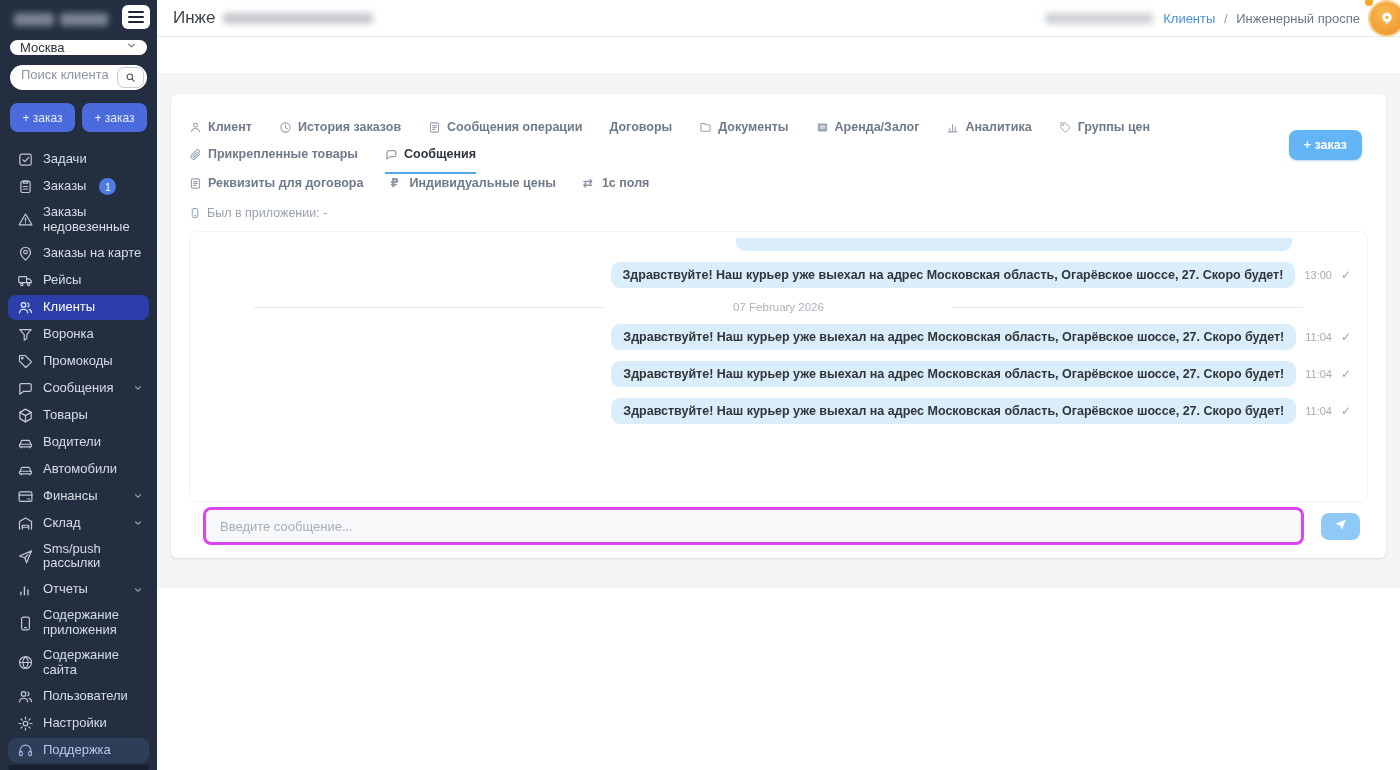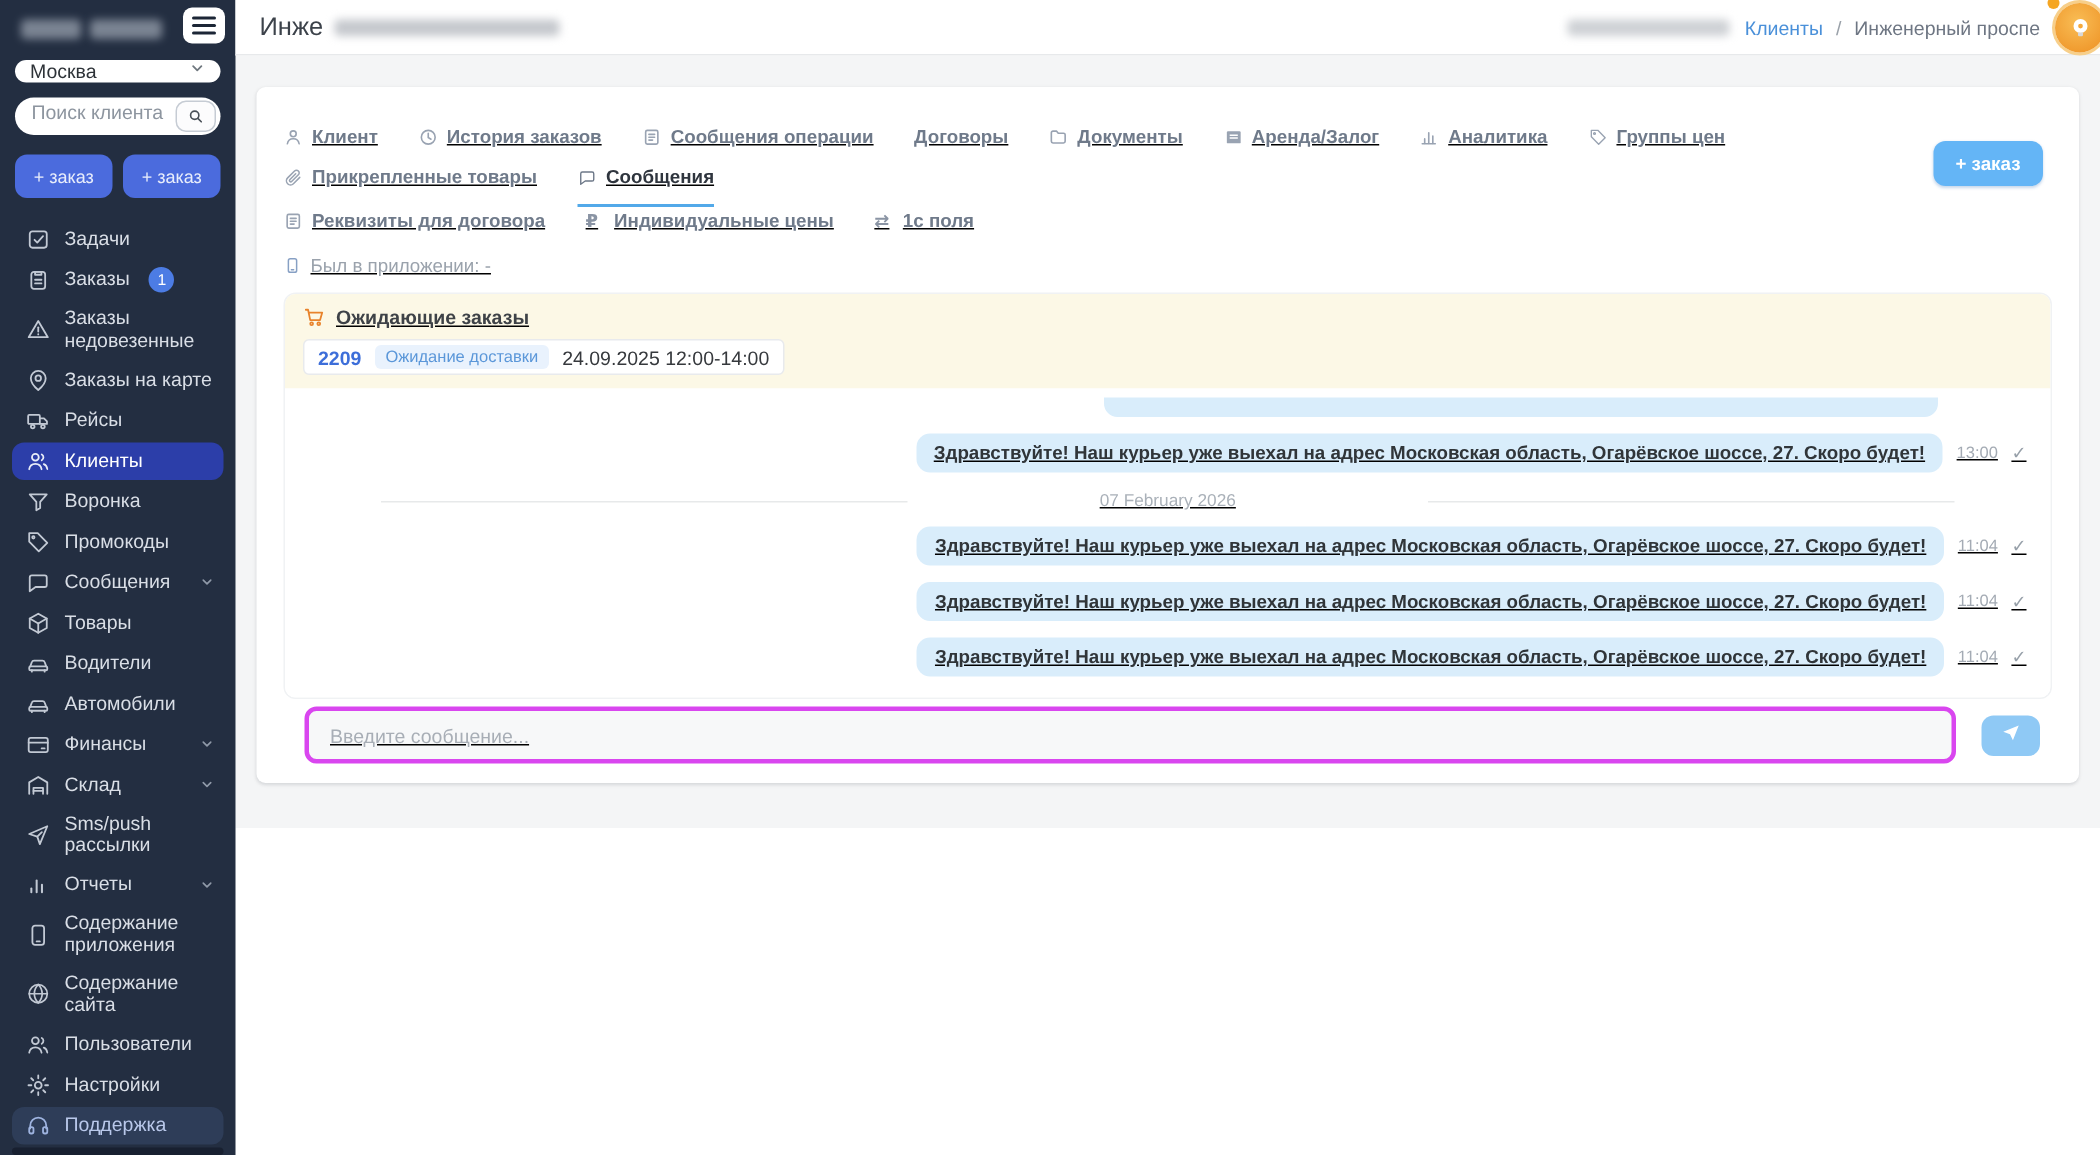--- a/index.html
+++ b/index.html
@@ -38,40 +38,40 @@
   .sb-item.active .icn { color:#e8ecf8; }
   .sb-item.hovered { background:#2e3d58; color:#b9c8ea; }
   .sb-item.hovered .icn { color:#9fb4e0; }
   .sb-badge { width:17px; height:17px; border-radius:50%; background:var(--badge,#4c7ce4); color:#fff;
     font-size:10.5px; display:flex; align-items:center; justify-content:center; margin-left:4px; flex-shrink:0; }
   .sb-chev { margin-left:auto; width:10px; height:10px; color:#8f99a8; flex-shrink:0; }
   .sb-chev svg { display:block; }
   .sb-cut { margin:0 8px; height:22px; border-radius:8px; background:rgba(10,16,28,.45); }
 
   
-  .main { flex:1; display:flex; flex-direction:column; min-width:0; }
+  .main { flex:1; display:flex; flex-direction:column; min-width:0;gap:36px; }
   .topbar { height:37px; background:#fff; border-bottom:1px solid #e7e9eb; display:flex; align-items:center;
     justify-content:space-between; padding:0 16px; position:relative; }
   .page-title-wrap { display:flex; align-items:center; }
   .page-title { font-size:17px; color:#3c424a; font-weight:500; }
   .blur-chip { display:inline-block; height:11px; border-radius:3px; filter:blur(3px); }
   .title-blur { width:150px; background:#c5c8cd; margin-left:8px; }
   .topbar-right { display:flex; align-items:center; gap:10px; padding-right:24px; }
   .user-blur { width:108px; background:#ced1d5; }
   .breadcrumb { font-size:13px; white-space:nowrap; }
   .breadcrumb a { color:var(--link,#4a90d9); text-decoration:none; cursor:pointer; }
   .breadcrumb .sep { color:#9aa1a9; margin:0 5px; }
   .crumb-current { color:#6e7683; }
   .avatar { position:absolute; right:-3px; top:2px; width:33px; height:33px; border-radius:50%;
     background:radial-gradient(circle at 45% 38%, #f9bd55, var(--avatar-orange,#f09a2e) 75%);
     box-shadow:0 0 0 2px #f7cf8a; display:flex; align-items:center; justify-content:center; cursor:pointer; }
   .avatar svg { width:20px; height:20px; }
   .avatar-dot { position:absolute; right:27px; top:-2px; width:8px; height:8px; border-radius:50%; background:#f5a623; }
 
-  .content { flex:1; background:linear-gradient(#f4f5f6 0,#f4f5f6 515px,#ffffff 515px); padding:21px 14px 0;text-decoration:underline; }
+  .content { flex:1; background:linear-gradient(#f4f5f6 0,#f4f5f6 515px,#ffffff 515px); padding:21px 14px 0; }
   .card { position:relative; background:#fff; border-radius:6px; height:464px;
     box-shadow:0 1px 2px rgba(16,24,40,.05),0 1px 3px rgba(16,24,40,.08); }
 
   
   .tabs-wrap { padding:26px 150px 0 18px; }
   .tabs { display:flex; flex-wrap:wrap; column-gap:27px; align-items:flex-end; }
   .tab { display:flex; align-items:center; gap:6px; font-size:12.5px; font-weight:bold; color:#6f7a8a;
     padding-bottom:13px; cursor:pointer; white-space:nowrap; }
   .tab .icn { width:13px; height:13px; color:#99a3b2; }
   .tab.active { color:#2f353e; border-bottom:2px solid var(--tab-active-underline,#52a9e9); padding-bottom:11px; }
@@ -529,37 +529,20 @@
           <span class="icn">
               <svg viewBox="0 0 24 24" fill="none" stroke="currentColor" stroke-width="2" stroke-linecap="round">
                 <rect x="6.5" y="3" width="11" height="18" rx="2.5"></rect>
                 <path d="M10.5 17.5h3"></path>
               </svg>
             </span>
           <span>Был в приложении: -</span>
         </div>
 
         <div class="chat-box">
-          <div class="pending">
-            <div class="pending-title">
-              <span class="icn">
-                  <svg viewBox="0 0 24 24" fill="none" stroke="currentColor" stroke-width="1.9" stroke-linecap="round" stroke-linejoin="round">
-                    <path d="M3 4h2.4l2.3 11h10.5l2.3-8H6"></path>
-                    <circle cx="9.2" cy="19" r="1.5"></circle>
-                    <circle cx="16.8" cy="19" r="1.5"></circle>
-                  </svg>
-                </span>
-              <span>Ожидающие заказы</span>
-            </div>
-            <div class="order-chip">
-              <a class="order-num">2209</a>
-              <span class="status-badge">Ожидание доставки</span>
-              <span class="order-date">24.09.2025 12:00-14:00</span>
-            </div>
-          </div>
           <div class="chat-scroll" id="chat-scroll">
               <div class="msg-row cut">
                 <div class="bubble"></div>
               </div>
               <div class="msg-row">
                 <div class="bubble">Здравствуйте! Наш курьер уже выехал на адрес Московская область, Огарёвское шоссе, 27. Скоро будет!</div>
                 <span class="msg-time">13:00</span>
                 <span class="msg-check">✓</span>
               </div>
               <div class="divider">

